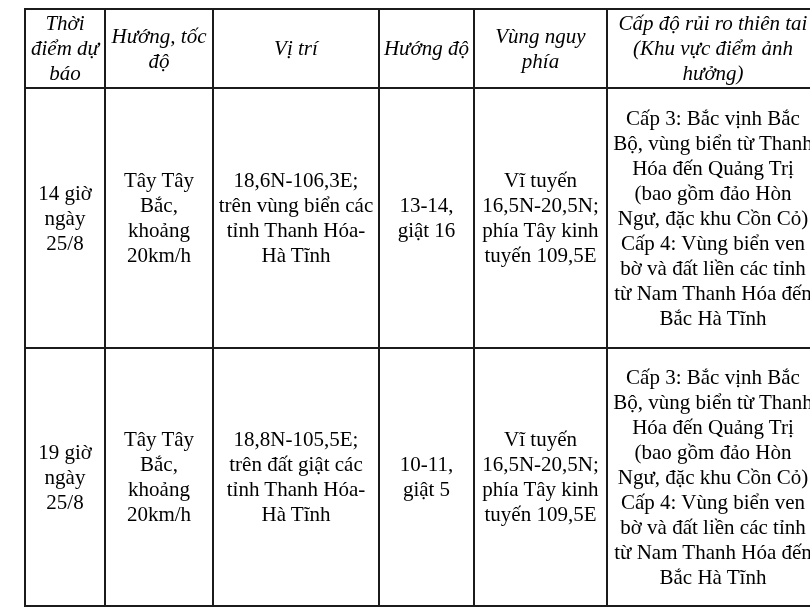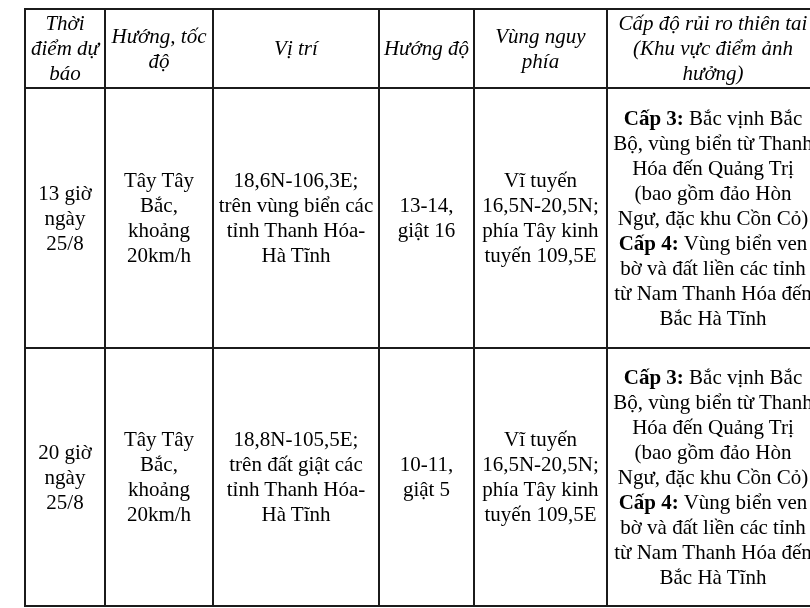--- a/index.html
+++ b/index.html
@@ -36,21 +36,21 @@
     box-sizing: border-box;
     word-wrap: break-word;
   }
   table.forecast th {
     font-style: italic;
     font-weight: normal;
   }
   tr.header-row { height: 76px; }
   tr.data-row-1 { height: 260px; }
   tr.data-row-2 { height: 258px; }
-  .risk-part b { font-weight: bold; }
+  .risk-part b { font-weight: normal; }
   
   col.c-time   { width: 80px; }
   col.c-dir    { width: 108px; }
   col.c-pos    { width: 166px; }
   col.c-int    { width: 95px; }
   col.c-danger { width: 133px; }
   col.c-risk   { width: 212px; }
 </style>
 </head>
 <body>
@@ -70,32 +70,32 @@
         <th>Thời điểm dự báo</th>
         <th>Hướng, tốc độ</th>
         <th>Vị trí</th>
         <th>Hướng độ</th>
         <th>Vùng nguy phía</th>
         <th>Cấp độ rủi ro thiên tai (Khu vực điểm ảnh hưởng)</th>
       </tr>
     </thead>
     <tbody>
       <tr class="data-row-1">
-        <td>13 giờ ngày 25/8</td>
+        <td>14 giờ ngày 25/8</td>
         <td>Tây Tây Bắc, khoảng 20km/h</td>
         <td>18,6N-106,3E; trên vùng biển các tỉnh Thanh Hóa-Hà Tĩnh</td>
         <td>13-14, giật 16</td>
         <td>Vĩ tuyến 16,5N-20,5N; phía Tây kinh tuyến 109,5E</td>
         <td>
           <div class="risk-part"><b>Cấp 3:</b> <span>Bắc vịnh Bắc Bộ, vùng biển từ Thanh Hóa đến Quảng Trị (bao gồm đảo Hòn Ngư, đặc khu Cồn Cỏ)</span></div>
           <div class="risk-part"><b>Cấp 4:</b> <span>Vùng biển ven bờ và đất liền các tỉnh từ Nam Thanh Hóa đến Bắc Hà Tĩnh</span></div>
         </td>
       </tr>
       <tr class="data-row-2">
-        <td>20 giờ ngày 25/8</td>
+        <td>19 giờ ngày 25/8</td>
         <td>Tây Tây Bắc, khoảng 20km/h</td>
         <td>18,8N-105,5E; trên đất giật các tỉnh Thanh Hóa-Hà Tĩnh</td>
         <td>10-11, giật 5</td>
         <td>Vĩ tuyến 16,5N-20,5N; phía Tây kinh tuyến 109,5E</td>
         <td>
           <div class="risk-part"><b>Cấp 3:</b> <span>Bắc vịnh Bắc Bộ, vùng biển từ Thanh Hóa đến Quảng Trị (bao gồm đảo Hòn Ngư, đặc khu Cồn Cỏ)</span></div>
           <div class="risk-part"><b>Cấp 4:</b> <span>Vùng biển ven bờ và đất liền các tỉnh từ Nam Thanh Hóa đến Bắc Hà Tĩnh</span></div>
         </td>
       </tr>
     </tbody>

